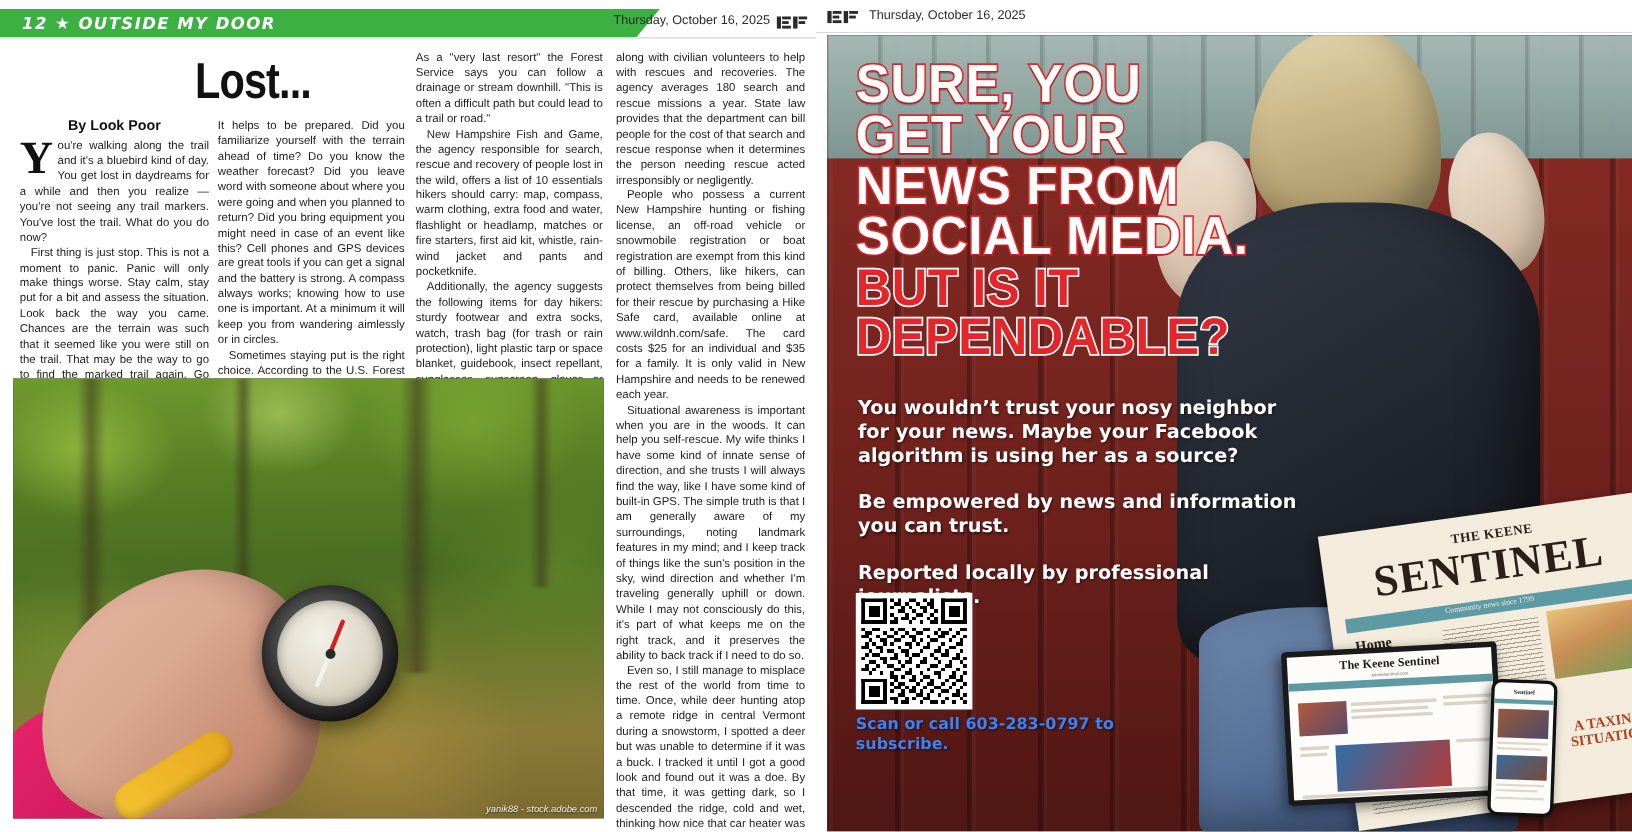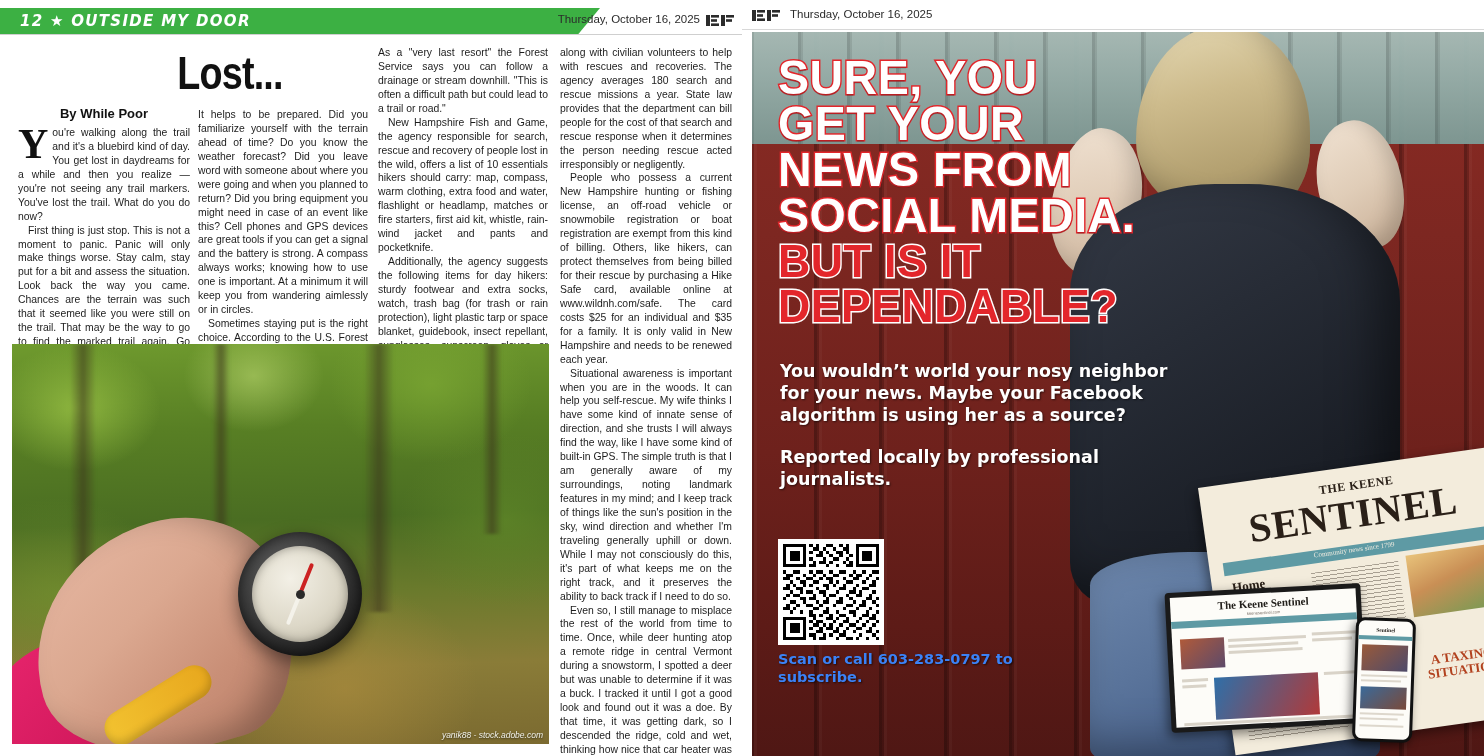--- a/index.html
+++ b/index.html
@@ -338,21 +338,21 @@
         <rect x="5" y="5.2" width="6" height="2.6" fill="#2b2b2b"></rect>
         <rect x="5" y="9.4" width="8" height="2.6" fill="#2b2b2b"></rect>
         <rect x="15" y="1" width="4" height="11" fill="#2b2b2b"></rect>
         <rect x="20" y="1" width="8" height="2.6" fill="#2b2b2b"></rect>
         <rect x="20" y="5.2" width="6" height="2.6" fill="#2b2b2b"></rect>
       </svg>
     </div>
     <div class="mast-rule"></div>
 
     <div class="hed">Lost...</div>
-    <div class="byline">By While Poor</div>
+    <div class="byline">By Look Poor</div>
 
     <div class="col col1">
       <p class="first"><span class="dropcap">Y</span><span>ou're walking along the trail and it's a bluebird kind of day. You get lost in daydreams for a while and then you realize — you're not seeing any trail markers. You've lost the trail. What do you do now?</span></p>
       <p>First thing is just stop. This is not a moment to panic. Panic will only make things worse. Stay calm, stay put for a bit and assess the situation. Look back the way you came. Chances are the terrain was such that it seemed like you were still on the trail. That may be the way to go to find the marked trail again. Go over in your mind how you got to where you are and look for any landmarks that might help orient you.</p>
     </div>
 
     <div class="col col2">
       <p class="first">It helps to be prepared. Did you familiarize yourself with the terrain ahead of time? Do you know the weather forecast? Did you leave word with someone about where you were going and when you planned to return? Did you bring equipment you might need in case of an event like this? Cell phones and GPS devices are great tools if you can get a signal and the battery is strong. A compass always works; knowing how to use one is important. At a minimum it will keep you from wandering aimlessly or in circles.</p>
       <p>Sometimes staying put is the right choice. According to the U.S. Forest Service, that's the right thing to do if you are not very confident in what route to take, if it's nightfall or if you are injured or exhausted.</p>
     </div>
@@ -415,21 +415,22 @@
       <div class="fig-hair"></div>
       <div class="fig-arm-l"></div>
       <div class="fig-arm-r"></div>
       <div class="fig-shirt"></div>
       <div class="fig-jeans"></div>
 
       <div class="ad-head1">SURE, YOU GET YOUR NEWS FROM SOCIAL MEDIA.</div>
       <div class="ad-head2">BUT IS IT DEPENDABLE?</div>
 
       <div class="ad-body">
-        <div class="blk">You wouldn’t world your nosy neighbor for your news.  Maybe your Facebook algorithm is using her as a source?</div>
+        <div class="blk">You wouldn’t trust your nosy neighbor for your news.  Maybe your Facebook algorithm is using her as a source?</div>
+        <div class="blk">Be empowered by news and information you can trust.</div>
         <div class="blk">Reported locally by professional journalists.</div>
       </div>
     </div>
 
     <div class="qr" style="left:36px; top:539px;">
       <svg class="qr-inner" viewBox="0 0 29 29" shape-rendering="crispEdges">
         <rect width="29" height="29" fill="#fff"></rect>
         <g fill="#000">
           <rect x="0" y="0" width="7" height="1"></rect>
             <rect x="0" y="6" width="7" height="1"></rect>

